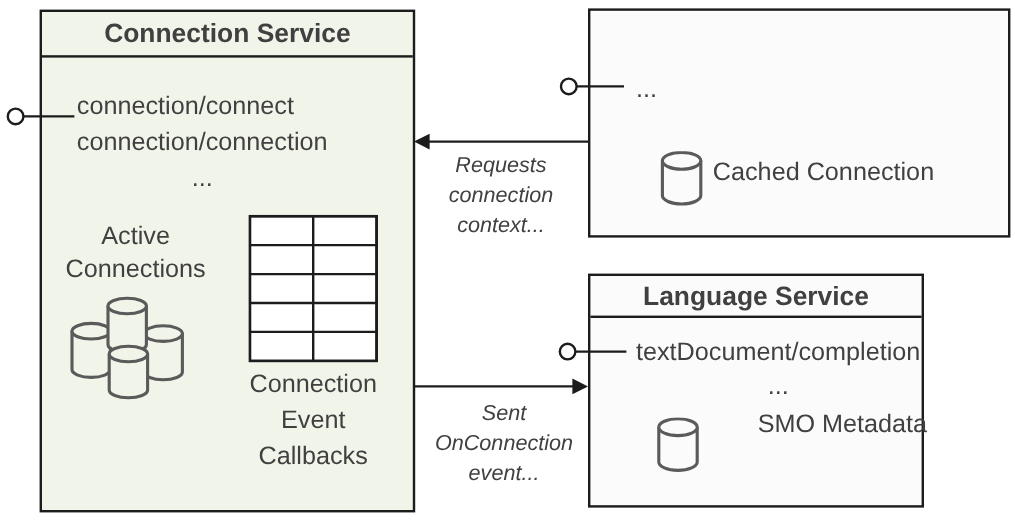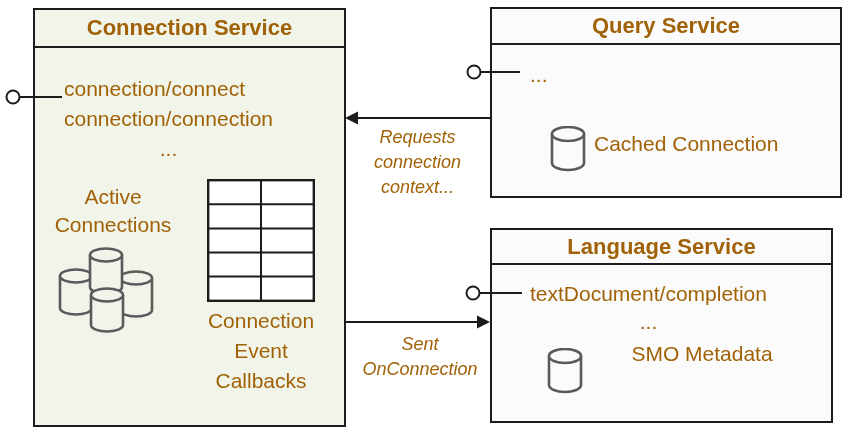--- a/index.html
+++ b/index.html
@@ -1,18 +1,18 @@
 <!DOCTYPE html>
 <html><head>
 <meta charset="utf-8">
 <style>
   html,body{margin:0;padding:0;background:#ffffff;}
   .canvas{
     position:relative;width:846px;height:436px;background:#ffffff;
-    font-family:"Liberation Sans",sans-serif;color:#a16207;overflow:hidden;
+    font-family:"Liberation Sans",sans-serif;color:#404040;overflow:hidden;
   }
   .box{position:absolute;box-sizing:border-box;border:2px solid #1c1c1c;}
   .box-conn{background:#f1f4e9;}
   .box-svc{background:#fbfbfb;}
   .hdr{
     box-sizing:border-box;border-bottom:2px solid #1c1c1c;
     font-weight:700;font-size:22px;text-align:center;
     display:flex;align-items:center;justify-content:center;
   }
   .txt{position:absolute;font-size:21px;line-height:30px;white-space:nowrap;}
@@ -73,34 +73,33 @@
     </svg>
 
     <div class="lbl-center" style="left:146px;top:296px;width:160px;line-height:30px;">
       <div>Connection</div>
       <div>Event</div>
       <div>Callbacks</div>
     </div>
   </div>
 
   <div class="box box-svc" style="left:490px;top:7px;width:352px;height:191px;">
-    <div class="hdr" style="height:36px;">Query Service</div>
 
     <div class="txt" style="left:38px;top:52px;line-height:28px;">
       <div class="ctr">...</div>
     </div>
 
     <svg class="icon-svg" style="left:58px;top:117px;" width="36" height="46" viewBox="0 0 36 46">
       <path d="M2,8 v29 a16,7 0 0 0 32,0 v-29" fill="#fbfbfb" stroke="#5a5a5a" stroke-width="2.6"></path>
       <ellipse cx="18" cy="8" rx="16" ry="7" fill="#fbfbfb" stroke="#5a5a5a" stroke-width="2.6"></ellipse>
     </svg>
     <div class="txt" style="left:102px;top:113px;line-height:44px;">Cached Connection</div>
   </div>
 
-  <div class="box box-svc" style="left:490px;top:228px;width:343px;height:195px;">
+  <div class="box box-svc" style="left:490px;top:228px;width:280px;height:195px;">
     <div class="hdr" style="height:35px;">Language Service</div>
 
     <div class="txt" style="left:38px;top:50px;line-height:28px;">
       <div>textDocument/completion</div>
       <div class="ctr">...</div>
     </div>
 
     <svg class="icon-svg" style="left:55px;top:118px;" width="36" height="46" viewBox="0 0 36 46">
       <path d="M2,8 v29 a16,7 0 0 0 32,0 v-29" fill="#fbfbfb" stroke="#5a5a5a" stroke-width="2.6"></path>
       <ellipse cx="18" cy="8" rx="16" ry="7" fill="#fbfbfb" stroke="#5a5a5a" stroke-width="2.6"></ellipse>
@@ -137,15 +136,16 @@
   </svg>
 
   <div class="arrow-label" style="left:350px;top:125px;width:135px;">
     <div>Requests</div>
     <div>connection</div>
     <div>context...</div>
   </div>
   <div class="arrow-label" style="left:345px;top:332px;width:150px;">
     <div>Sent</div>
     <div>OnConnection</div>
+    <div>event...</div>
   </div>
 
 </div>
 
 </body></html>

